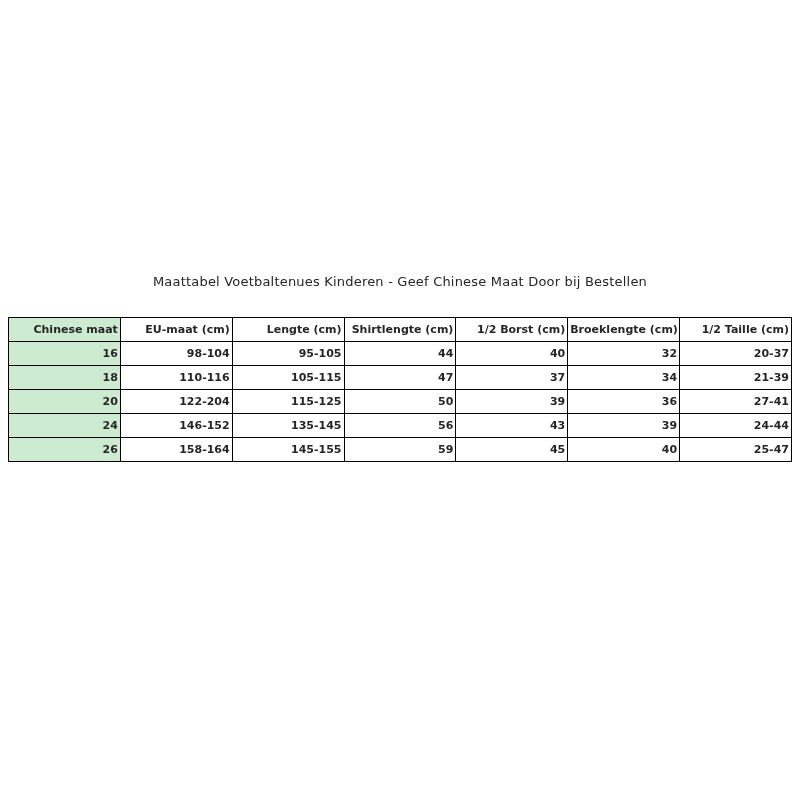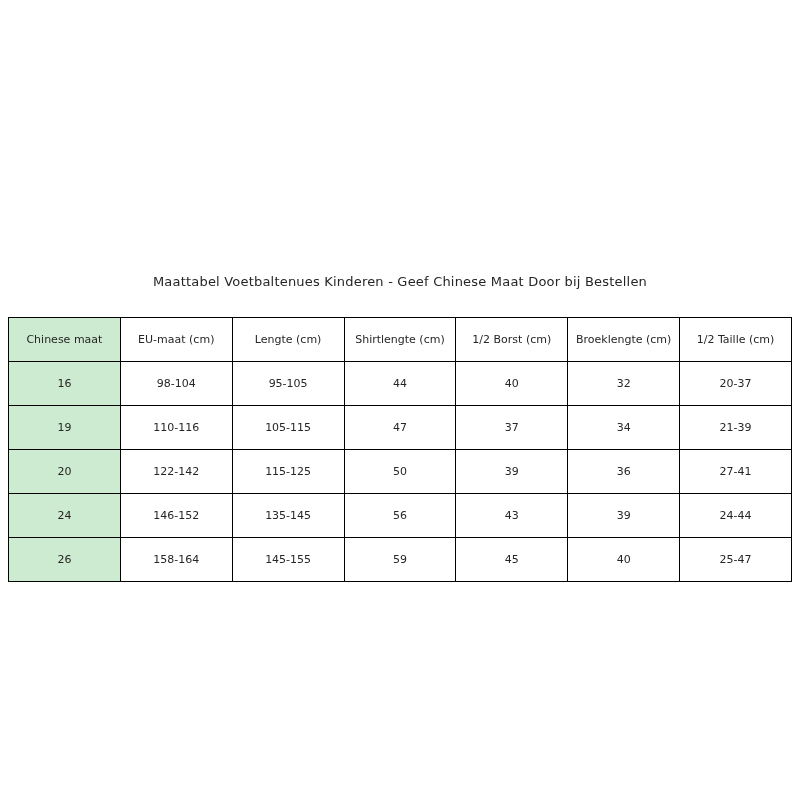--- a/index.html
+++ b/index.html
@@ -30,25 +30,25 @@
     left: 8px;
     top: 317px;
     width: 784px;
     border-collapse: collapse;
     table-layout: fixed;
   }
   table.size-table th,
   table.size-table td {
     border: 1px solid var(--border-color, #000000);
     height: 23px;
-    padding: 10px 2px;
-    text-align: center;
+    padding: 0 2px;
+    text-align: right;
     vertical-align: middle;
     font-size: 11px;
-    font-weight: normal;
+    font-weight: bold;
     color: var(--text-color, #262626);
     background: #ffffff;
     overflow: hidden;
     white-space: nowrap;
   }
   table.size-table th.first-col,
   table.size-table td.first-col {
     background: var(--first-col-bg, #cdebd0);
   }
 </style>
@@ -75,31 +75,31 @@
       <tr>
         <td class="first-col">16</td>
         <td>98-104</td>
         <td>95-105</td>
         <td>44</td>
         <td>40</td>
         <td>32</td>
         <td>20-37</td>
       </tr>
       <tr>
-        <td class="first-col">19</td>
+        <td class="first-col">18</td>
         <td>110-116</td>
         <td>105-115</td>
         <td>47</td>
         <td>37</td>
         <td>34</td>
         <td>21-39</td>
       </tr>
       <tr>
         <td class="first-col">20</td>
-        <td>122-142</td>
+        <td>122-204</td>
         <td>115-125</td>
         <td>50</td>
         <td>39</td>
         <td>36</td>
         <td>27-41</td>
       </tr>
       <tr>
         <td class="first-col">24</td>
         <td>146-152</td>
         <td>135-145</td>

